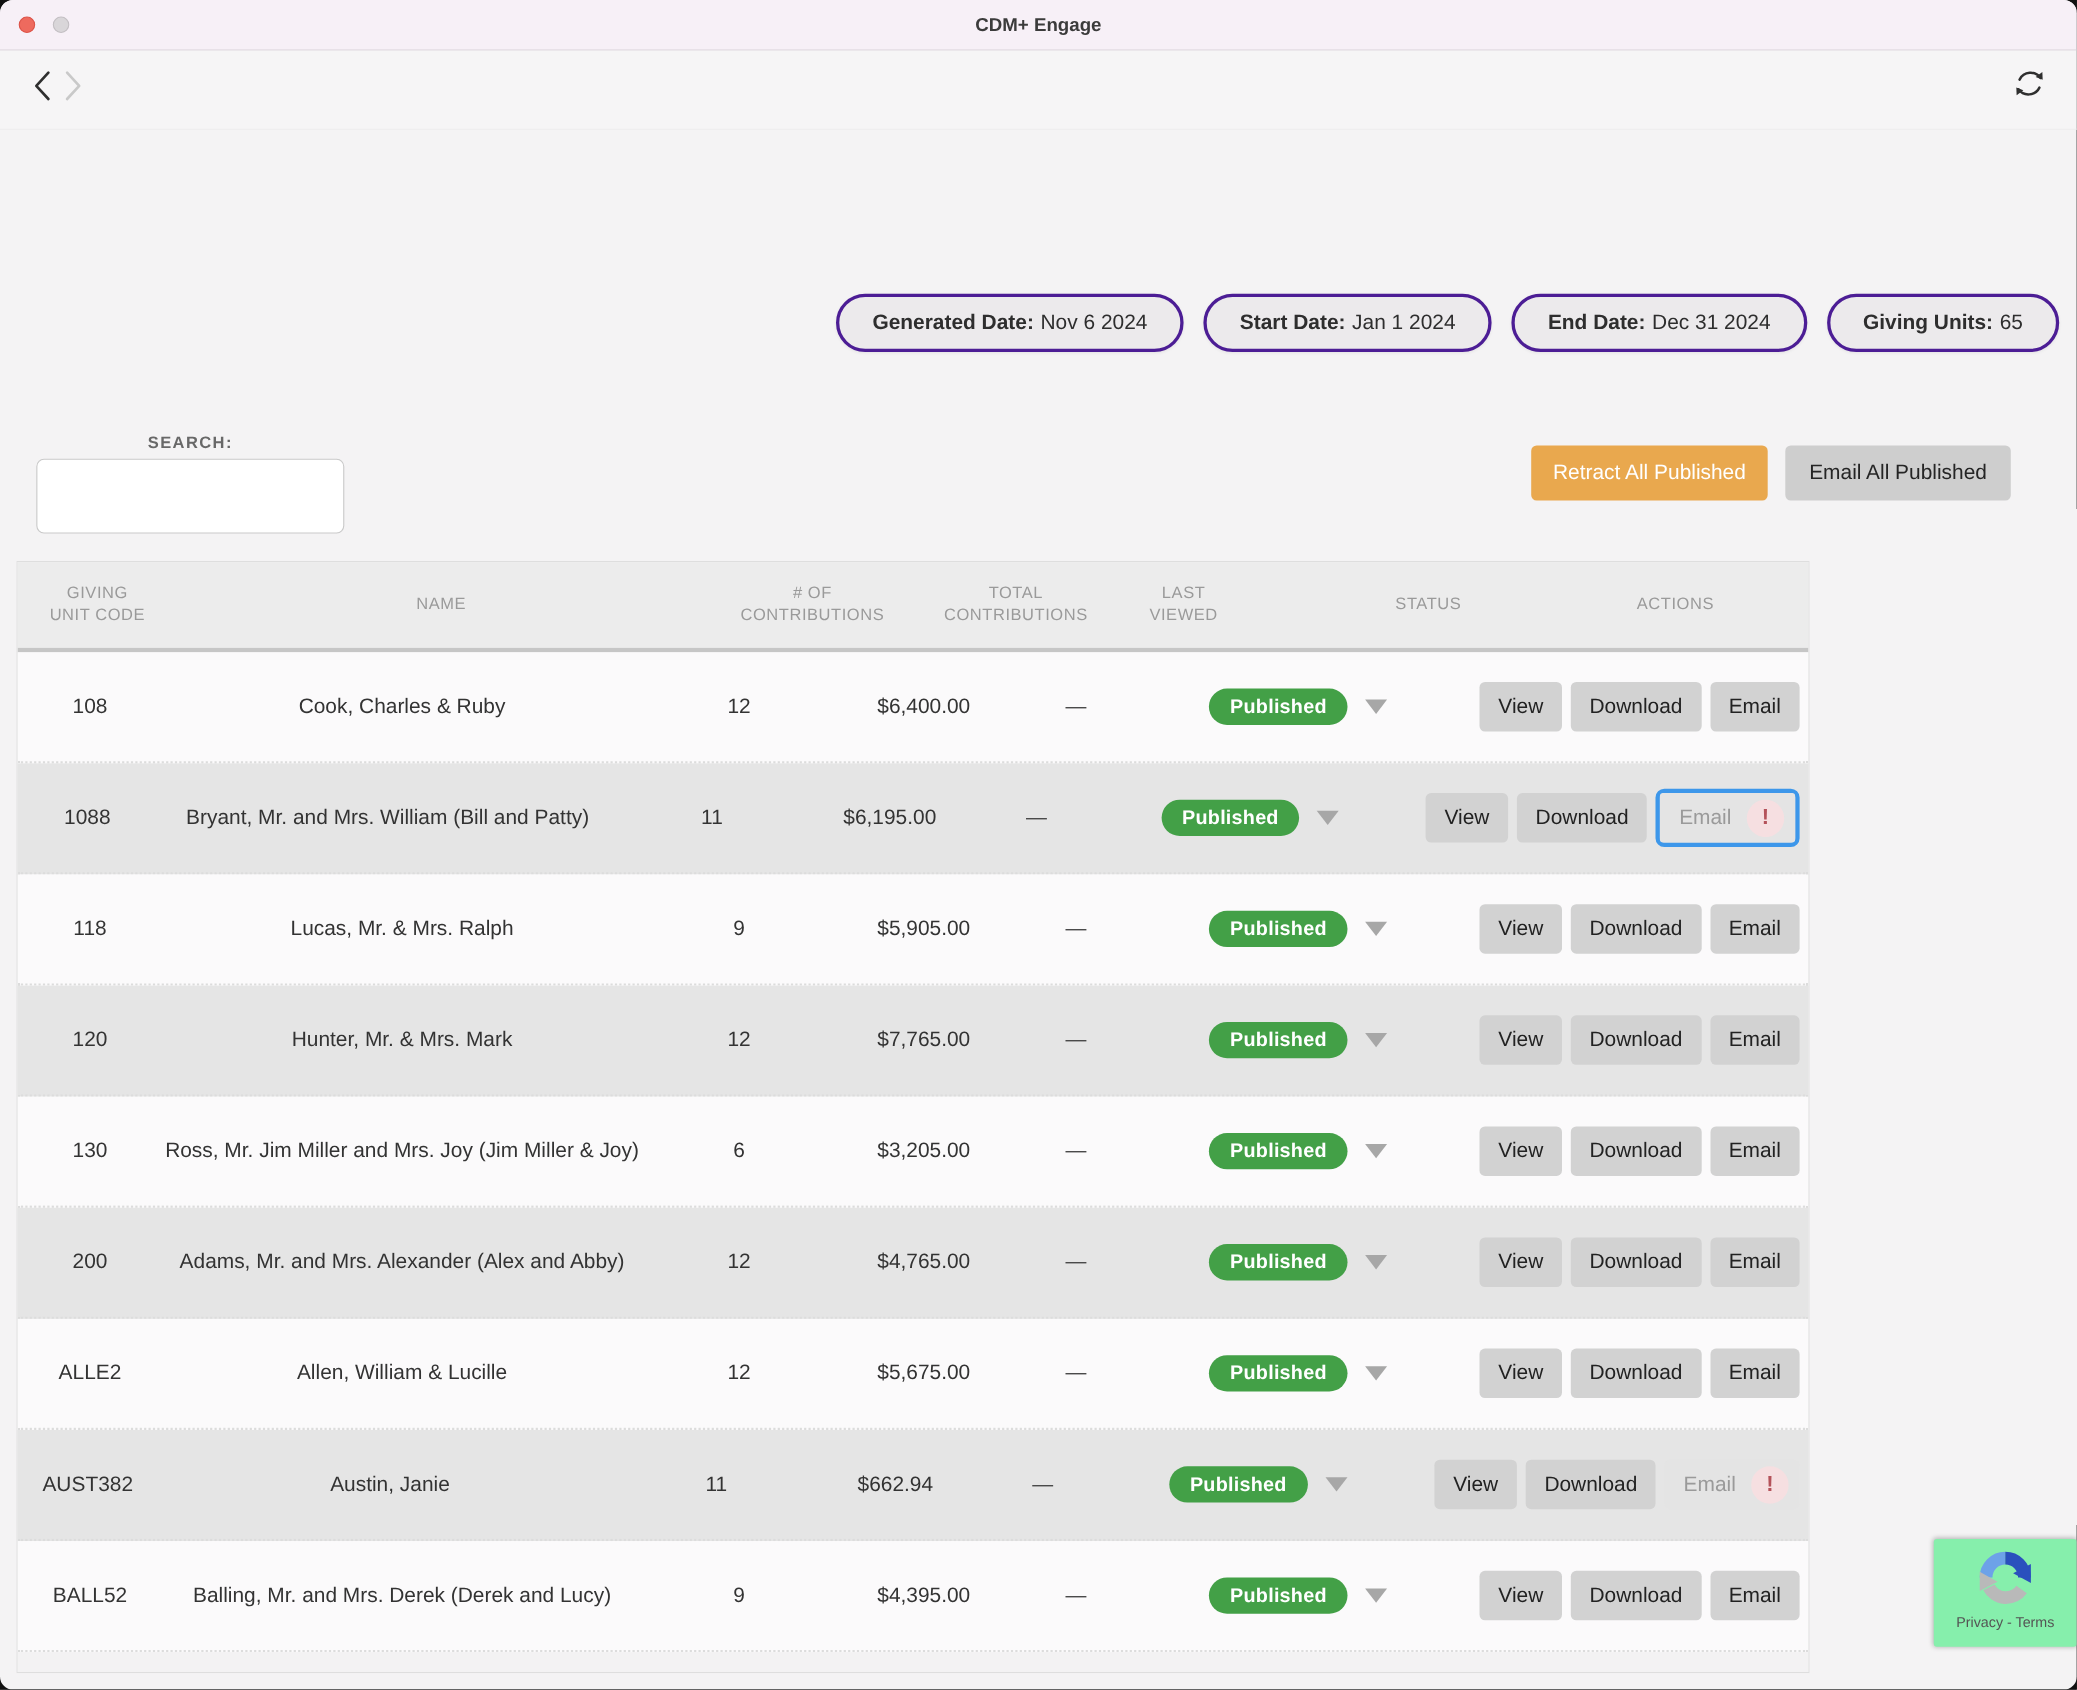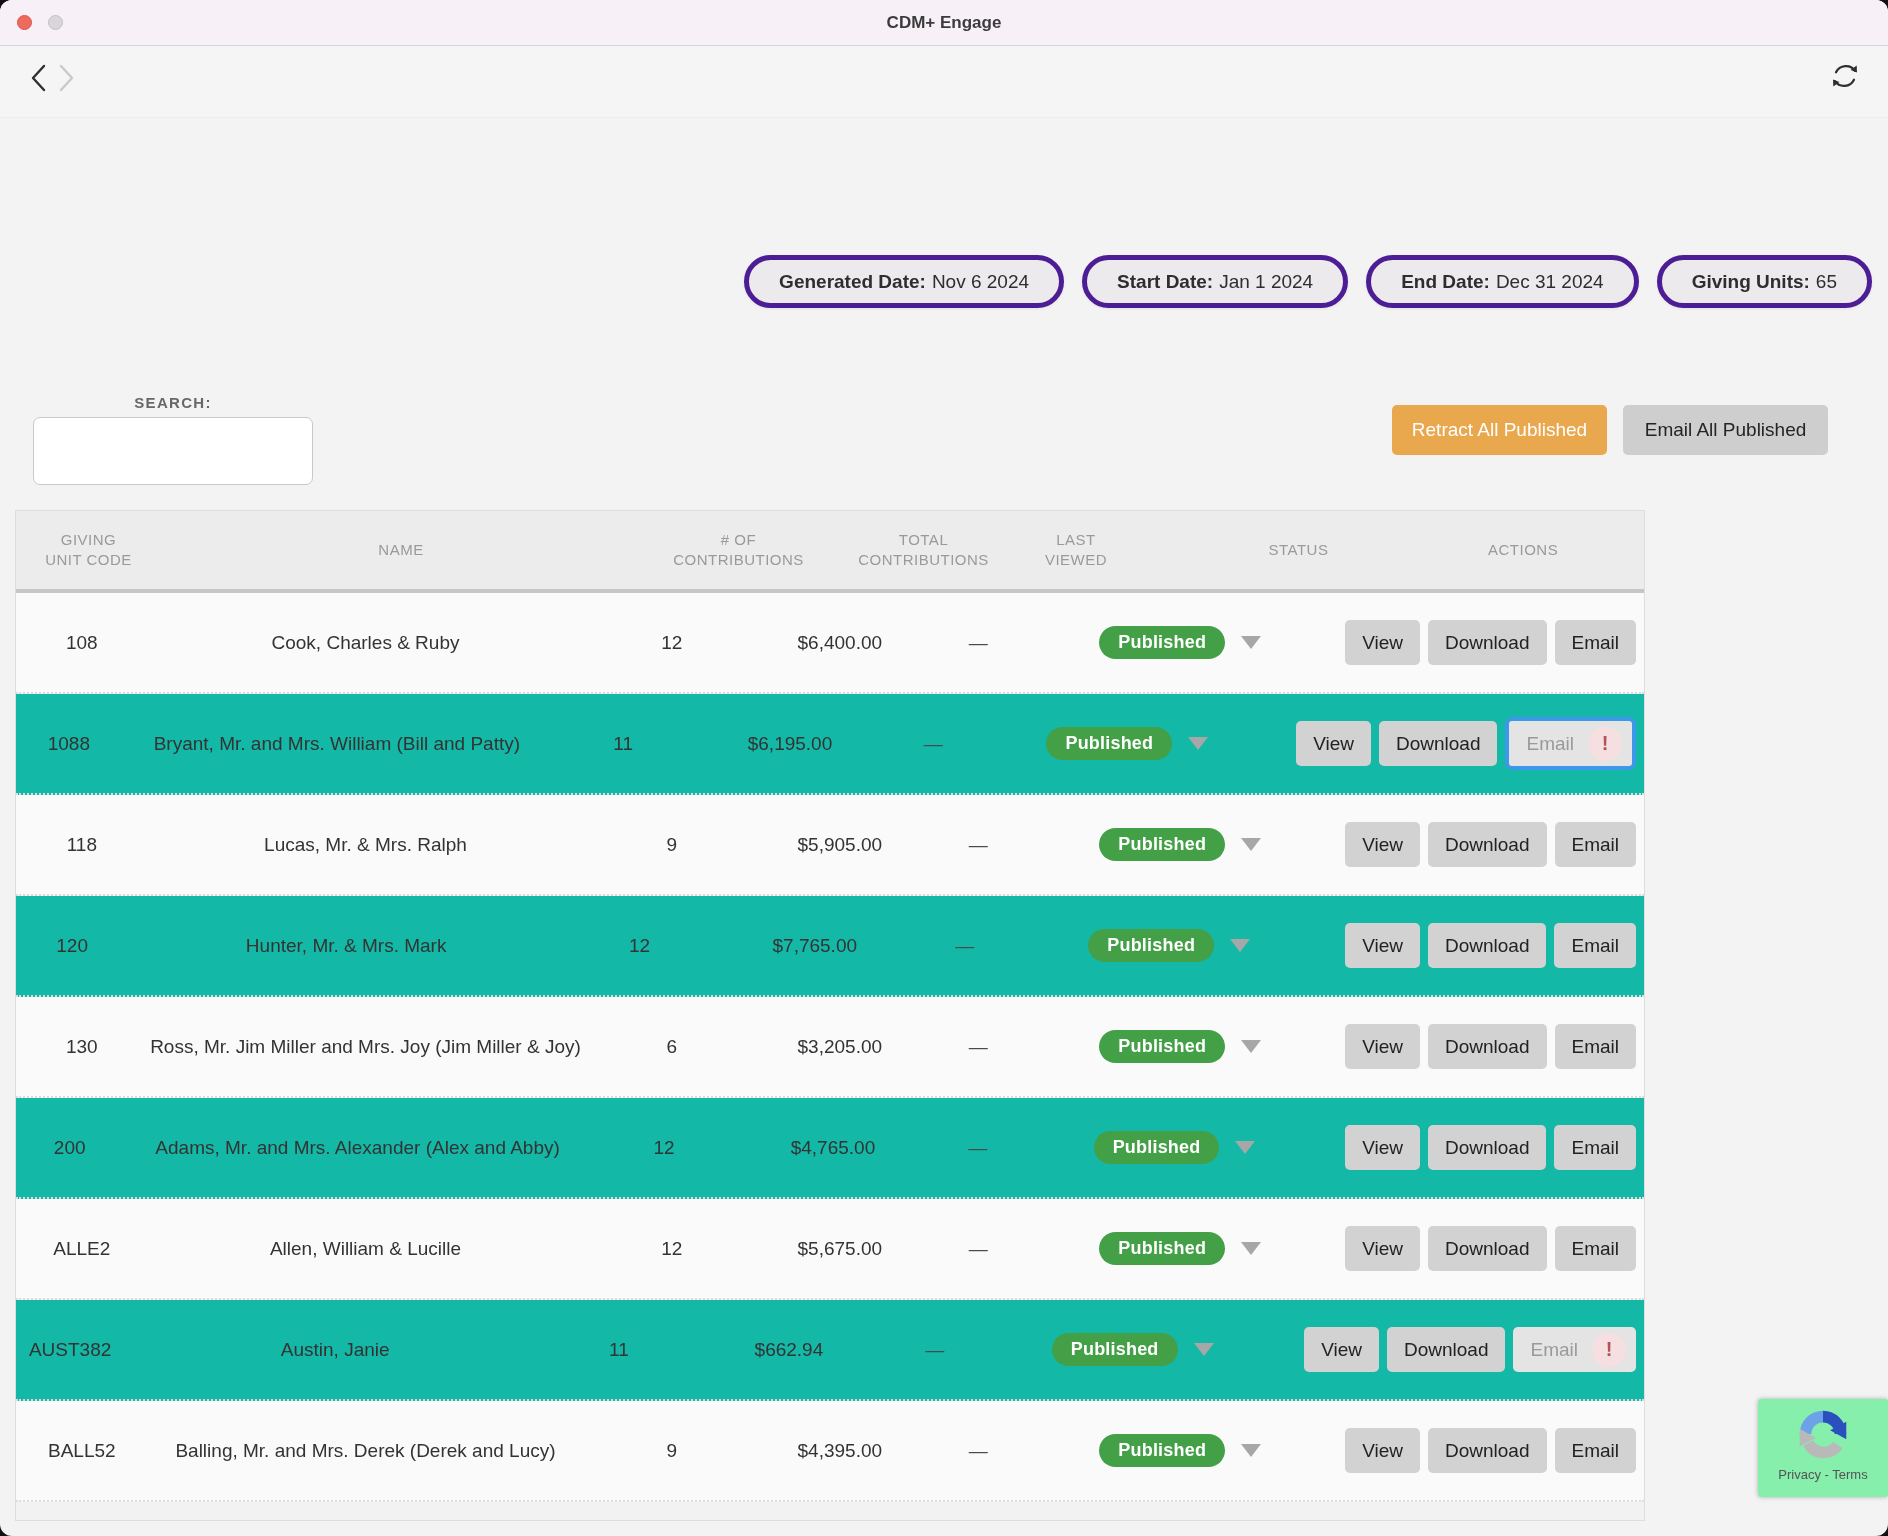--- a/index.html
+++ b/index.html
@@ -16,36 +16,36 @@
 
   
   .navbar{position:absolute;top:46px;left:0;right:0;height:71px;background:#f6f5f6;border-bottom:1px solid #eeedee;}
   .nav-back{position:absolute;left:30px;top:17px;cursor:pointer;}
   .nav-fwd{position:absolute;left:58px;top:17px;}
   .refresh{position:absolute;right:28px;top:15px;cursor:pointer;}
 
   
   .back-btn{position:absolute;left:16px;top:257px;width:386px;height:52px;background:#70bfdf;color:#fff;font-size:20px;font-weight:bold;border:none;border-radius:6px;font-family:inherit;cursor:pointer;}
   .pills{position:absolute;top:255px;right:16px;display:flex;gap:18px;}
-  .pill{height:53px;background:#eceaec;border:5px solid #4c1d95;border-radius:28px;display:flex;align-items:center;padding:0 30px;font-size:19px;color:#2e2e2e;box-sizing:border-box;box-shadow:0 1px 3px rgba(0,0,0,0.07);white-space:nowrap;}
+  .pill{height:53px;background:#eceaec;border:3px solid #4c1d95;border-radius:28px;display:flex;align-items:center;padding:0 30px;font-size:19px;color:#2e2e2e;box-sizing:border-box;box-shadow:0 1px 3px rgba(0,0,0,0.07);white-space:nowrap;margin-top:12px;}
   .pill b{margin-right:6px;}
 
   
   .search-label{position:absolute;top:394px;left:33px;width:280px;text-align:center;font-size:15px;font-weight:bold;color:#686868;letter-spacing:1.3px;}
   .search-input{position:absolute;top:417px;left:33px;width:280px;height:68px;background:#fff;border:1px solid #c9c9c9;border-radius:7px;box-sizing:border-box;font-size:20px;padding:0 12px;font-family:inherit;}
   .retract-btn{position:absolute;top:405px;left:1392px;width:215px;height:50px;background:#e9a84e;color:#fff;font-size:19px;border:none;border-radius:5px;font-family:inherit;cursor:pointer;}
   .emailall-btn{position:absolute;top:405px;left:1623px;width:205px;height:50px;background:#cecece;color:#252525;font-size:19px;border:none;border-radius:5px;font-family:inherit;cursor:pointer;}
 
   
   .table{position:absolute;left:15px;top:510px;width:1630px;height:1011px;background:#fbfafb;border:1px solid #dedede;box-sizing:border-box;overflow:hidden;}
   .thead{display:flex;height:82px;background:#ececec;border-bottom:4px solid #c6c6c6;box-sizing:border-box;align-items:center;}
   .th{display:flex;flex-direction:column;align-items:center;justify-content:center;font-size:15px;color:#9a9a9a;letter-spacing:.5px;line-height:20px;}
   .row{display:flex;height:101px;align-items:center;border-bottom:2px dotted #dcdcdc;box-sizing:border-box;font-size:19px;color:#333;}
   .row.odd{background:#fbfafb;}
-  .row.even{background:#14b8a6;gap:32px;}
+  .row.even{background:#e5e5e5;}
   .partial-row{height:28px;background:#f3f2f3;}
   .cell{display:flex;justify-content:center;align-items:center;white-space:nowrap;}
   .c0{width:145px;} .c1{width:480px;} .c2{width:195px;} .c3{width:175px;} .c4{width:130px;} .c5{width:315px;}
   .c6{flex:1;justify-content:flex-start;padding-left:22px;box-sizing:border-box;}
   .th.c6{align-items:flex-start;padding-left:32px;}
   .dash{color:#4a4a4a;}
 
   .status-pill{background:#43a047;color:#fff;font-weight:bold;font-size:18px;height:33px;line-height:33px;padding:0 19px;border-radius:17px;letter-spacing:.2px;}
   .caret{width:0;height:0;border-left:10px solid transparent;border-right:10px solid transparent;border-top:13px solid #a7a7a7;margin-left:16px;cursor:pointer;}
 

